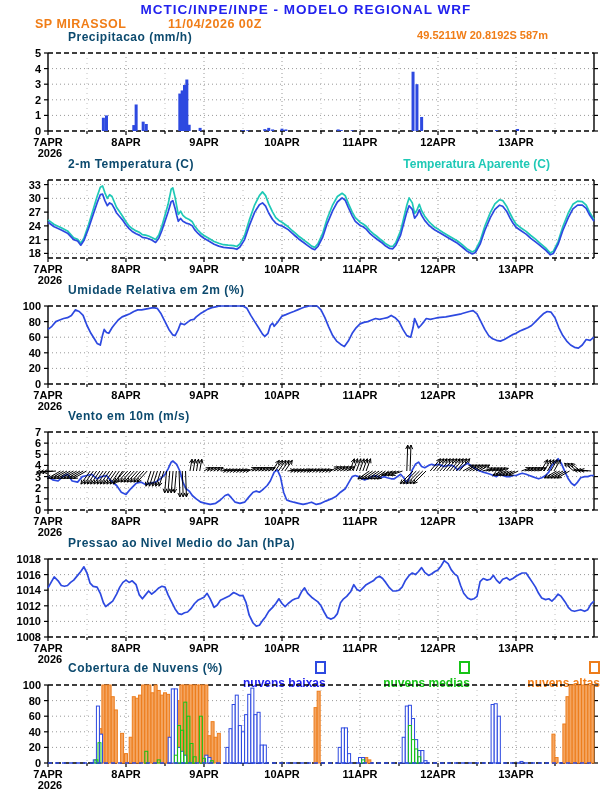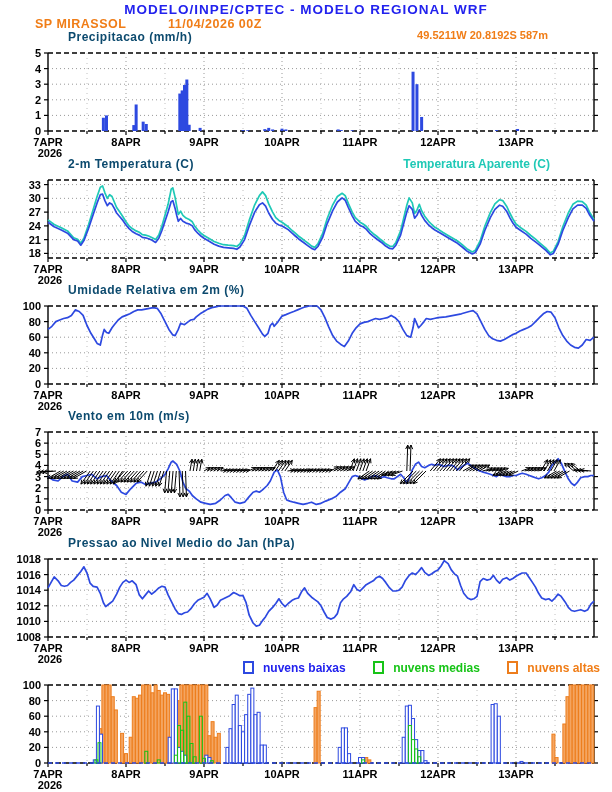--- a/index.html
+++ b/index.html
@@ -7,55 +7,56 @@
         font-family:"Liberation Sans",sans-serif;font-weight:bold;overflow:hidden;}
   .hdr-title{position:absolute;top:2px;left:0;width:612px;text-align:center;
              color:#2222ee;font-size:13.5px;letter-spacing:1px;}
   .hdr-sub{position:absolute;top:17px;left:0;width:612px;color:#f07d17;font-size:12.5px;letter-spacing:.5px;}
   .station{position:absolute;left:35px;top:0;}
   .runtime{position:absolute;left:168px;top:0;}
   .ptitle{position:absolute;color:#0c4a6e;font-size:12px;letter-spacing:.5px;white-space:nowrap;}
   .loc{position:absolute;color:#f07d17;font-size:11px;text-align:right;right:64px;white-space:nowrap;}
   .cyanlab{position:absolute;color:#1fc9b6;font-size:12px;text-align:right;right:62px;white-space:nowrap;}
   .cloudlegend{position:absolute;left:243px;right:12px;display:flex;justify-content:space-between;font-size:12px;}
-  .litem{display:flex;align-items:flex-start;gap:9px;white-space:nowrap;}
+  .litem{display:flex;align-items:flex-end;gap:2px;white-space:nowrap;flex-direction:column;}
   .lsq{display:inline-block;width:7px;height:9px;background:#fff;border:2px solid;}
   .c-blue{color:#2222ee;}  .c-green{color:#17c417;}  .c-orange{color:#f07d17;}
   .b-blue{border-color:#2d49e0;} .b-green{border-color:#17c417;} .b-orange{border-color:#ed7d1c;}
   svg{position:absolute;left:0;top:0;}
   .grid{stroke:#999;stroke-width:1;stroke-dasharray:1 3;}
   .gridm{stroke:#aaa;stroke-width:1;stroke-dasharray:1 4;opacity:.75;}
   .bdash{stroke:#000;stroke-width:1.4;stroke-dasharray:5 3;fill:none;}
   .ax{stroke:#000;stroke-width:1.4;}
   .tick{stroke:#000;stroke-width:1.2;}
   .ylab,.xlab{font-family:"Liberation Sans",sans-serif;font-weight:bold;font-size:11px;fill:#000;}
   .arw{stroke:#000;stroke-width:1;fill:none;}
 </style>
 </head>
 <body>
 
 <div id="page">
-  <div class="hdr-title">MODELO/INPE/CPTEC - MODELO REGIONAL WRF</div>
+  <div class="hdr-title">MCTIC/INPE/INPE - MODELO REGIONAL WRF</div>
   <div class="hdr-sub">
     <span class="station">SP MIRASSOL</span>
     <span class="runtime">11/04/2026 00Z</span>
   </div>
 
   <div class="ptitle" style="top:30px;left:68px;">Precipitacao (mm/h)</div>
   <div class="loc" style="top:29px;">49.5211W 20.8192S 587m</div>
 
   <div class="ptitle" style="top:157px;left:68px;">2-m Temperatura (C)</div>
   <div class="cyanlab" style="top:157px;">Temperatura Aparente (C)</div>
 
   <div class="ptitle" style="top:283px;left:68px;">Umidade Relativa em 2m (%)</div>
 
   <div class="ptitle" style="top:409px;left:68px;">Vento em 10m (m/s)</div>
 
   <div class="ptitle" style="top:536px;left:68px;">Pressao ao Nivel Medio do Jan (hPa)</div>
 
+  <div class="ptitle" style="top:661px;left:68px;">Cobertura de Nuvens (%)</div>
   <div class="cloudlegend" style="top:661px;">
     <span class="litem c-blue">
         <span class="lsq b-blue"></span>
         <span>nuvens baixas</span>
       </span>
     <span class="litem c-green">
         <span class="lsq b-green"></span>
         <span>nuvens medias</span>
       </span>
     <span class="litem c-orange">

